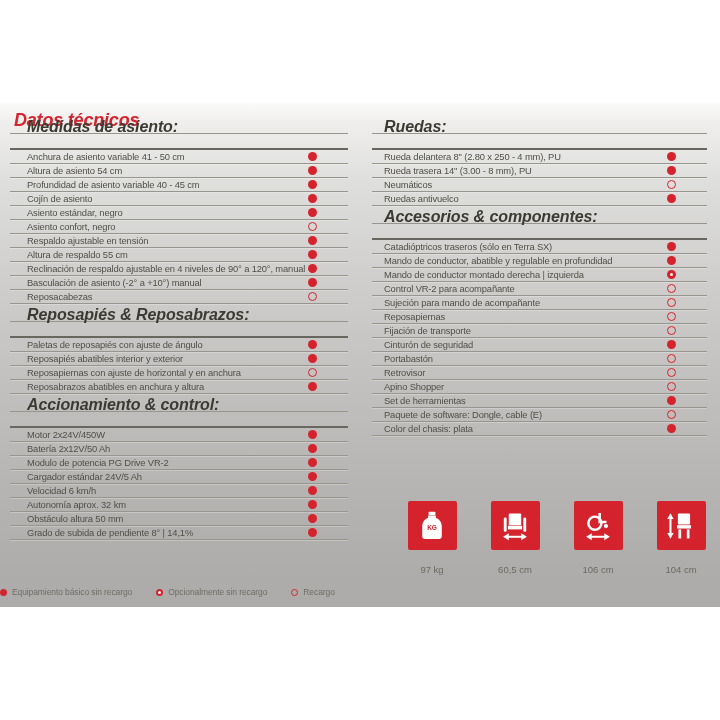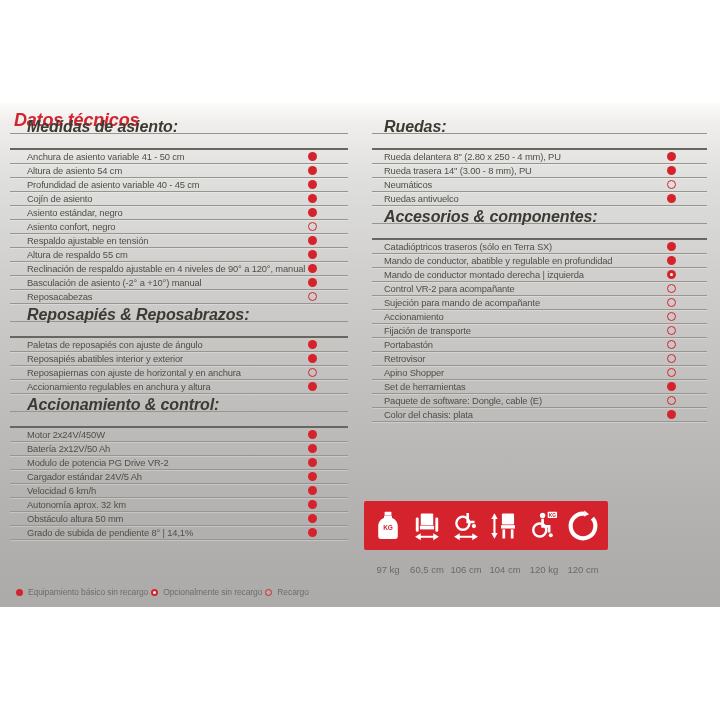--- a/index.html
+++ b/index.html
@@ -45,33 +45,33 @@
   .row-label{white-space:nowrap;}
   .dot{width:9px;height:9px;border-radius:50%;display:inline-block;position:relative;}
   .row .dot{position:absolute;right:31px;top:50%;margin-top:-4.5px;}
   .dot.basic{background:var(--red);}
   .dot.optional{background:var(--red);}
   .dot.optional::after{
     content:"";position:absolute;inset:3px;border-radius:50%;background:#f6f5f3;
   }
   .dot.surcharge{border:1.4px solid var(--red);background:transparent;}
   .legend{
-    position:absolute;left:16px;top:484px;
-    display:flex;align-items:center;gap:3px;
+    position:absolute;left:0;top:484px;
+    display:flex;align-items:center;gap:24px;
     font-size:8.5px;color:#6e6d66;letter-spacing:-0.1px;
   }
   .legend-item{display:flex;align-items:center;gap:5px;}
   .legend .dot{width:7px;height:7px;flex:0 0 auto;}
   .legend .dot.optional::after{inset:2px;}
   .legend .dot.surcharge{border-width:1.2px;}
   .icons-row{
     position:absolute;left:372px;top:398px;width:335px;
     display:flex;gap:7px;
   }
-  .icon-cell{width:32px;display:flex;flex-direction:column;align-items:center;}
+  .icon-cell{width:32px;display:flex;flex-direction:column;align-items:center;margin-left:44px;}
   .tile{
     width:49px;height:49px;border-radius:2px;
     background:var(--red);
     display:flex;align-items:center;justify-content:center;
   }
   .icon-label{margin-top:14px;font-size:9.5px;color:#6b6a63;white-space:nowrap;}
 </style>
 </head>
 <body>
 
@@ -133,21 +133,21 @@
         </div>
         <div class="row">
           <span class="row-label">Reposapiés abatibles interior y exterior</span>
           <span class="dot basic"></span>
         </div>
         <div class="row">
           <span class="row-label">Reposapiernas con ajuste de horizontal y en anchura</span>
           <span class="dot surcharge"></span>
         </div>
         <div class="row">
-          <span class="row-label">Accionamiento regulables en anchura y altura</span>
+          <span class="row-label">Reposabrazos abatibles en anchura y altura</span>
           <span class="dot basic"></span>
         </div>
       </div>
       <div class="section">
         <div class="sec-header">Accionamiento &amp; control:</div>
         <div class="row">
           <span class="row-label">Motor 2x24V/450W</span>
           <span class="dot basic"></span>
         </div>
         <div class="row">
@@ -216,26 +216,30 @@
         </div>
         <div class="row">
           <span class="row-label">Control VR-2 para acompañante</span>
           <span class="dot surcharge"></span>
         </div>
         <div class="row">
           <span class="row-label">Sujeción para mando de acompañante</span>
           <span class="dot surcharge"></span>
         </div>
         <div class="row">
-          <span class="row-label">Accionamiento</span>
+          <span class="row-label">Reposapiernas</span>
           <span class="dot surcharge"></span>
         </div>
         <div class="row">
           <span class="row-label">Fijación de transporte</span>
           <span class="dot surcharge"></span>
+        </div>
+        <div class="row">
+          <span class="row-label">Cinturón de seguridad</span>
+          <span class="dot basic"></span>
         </div>
         <div class="row">
           <span class="row-label">Portabastón</span>
           <span class="dot surcharge"></span>
         </div>
         <div class="row">
           <span class="row-label">Retrovisor</span>
           <span class="dot surcharge"></span>
         </div>
         <div class="row">

